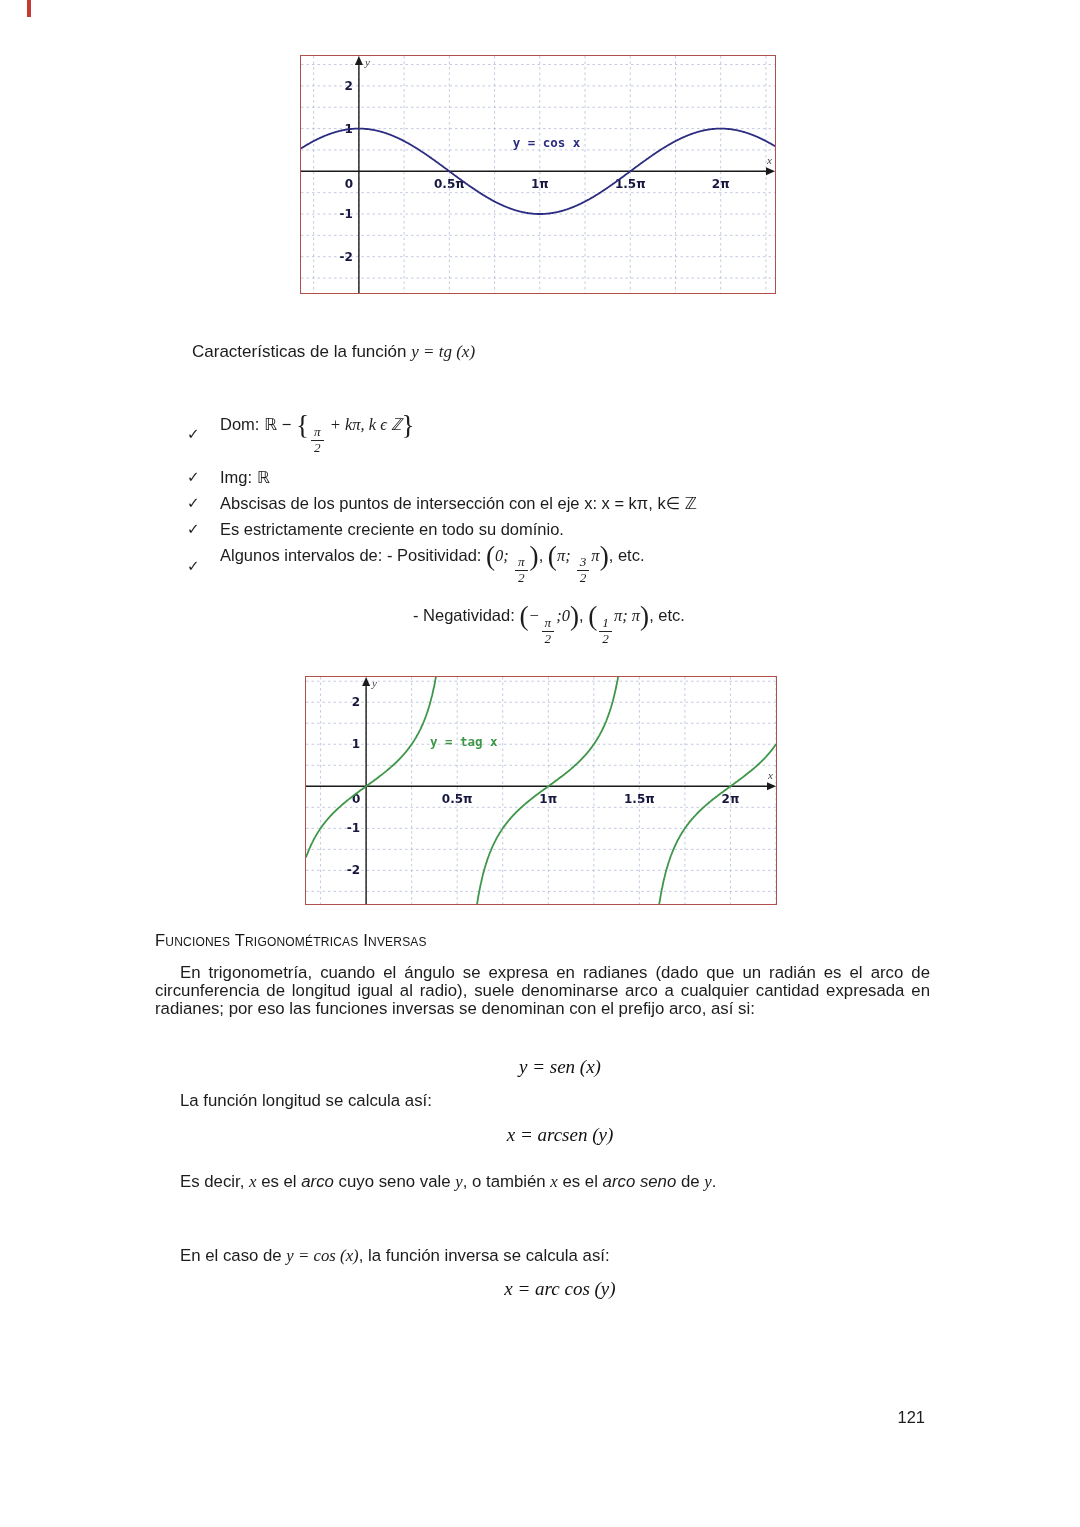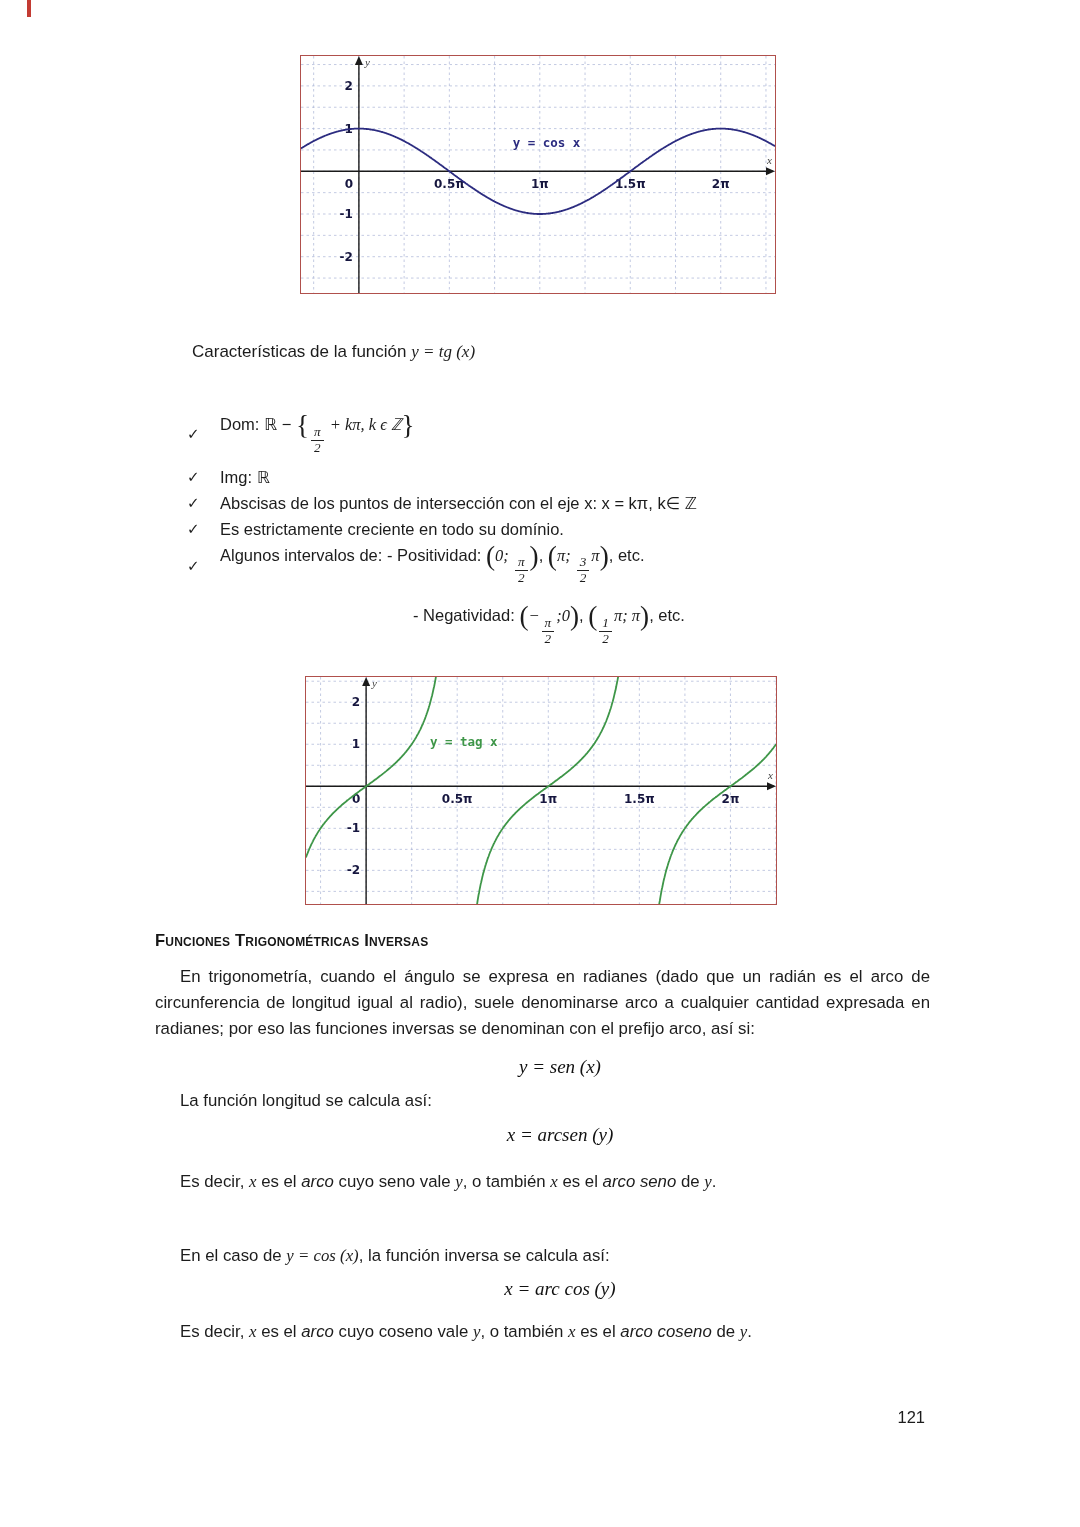--- a/index.html
+++ b/index.html
@@ -22,24 +22,24 @@
         font-style:italic;font-size:0.8em;line-height:1.12;vertical-align:-0.45em;margin:0 2px;}
   .frac .fn{border-bottom:1px solid #222;padding:0 3px;}
 
   .caract-title{position:absolute;left:180px;top:342px;font-size:17px;margin-left:12px;}
   .vlist{position:absolute;left:187px;top:412px;width:740px;font-size:16.5px;}
   .vrow{display:flex;align-items:center;margin-bottom:7px;}
   .vrow .chk{width:33px;flex:none;font-size:15px;color:#1d1d1d;}
   .vrow.tall{margin-bottom:12px;}
   .neg-row{margin-left:226px;margin-top:20px;}
 
-  .sec-heading{position:absolute;left:155px;top:931px;font-variant:small-caps;font-weight:bold;
+  .sec-heading{position:absolute;left:155px;top:931px;font-variant:small-caps;font-weight:normal;
                font-size:16.5px;letter-spacing:0.2px;color:#161616;}
   .para{position:absolute;left:155px;top:964px;width:775px;text-align:justify;
-        font-size:16.8px;line-height:26px;text-indent:25px;}
+        font-size:16.8px;line-height:18px;text-indent:25px;}
   .formula{position:absolute;left:0;width:1080px;text-align:center;font-family:"Liberation Serif",serif;
            font-style:italic;font-size:19px;color:#111;padding-left:20px;}
   #formula1{top:1056px;}
   #formula2{top:1124px;}
   #formula3{top:1278px;}
   .line{position:absolute;left:180px;font-size:16.8px;}
   #calc1{top:1091px;}
   #esdecir1{top:1172px;}
   #caso{top:1246px;}
   #esdecir2{top:1322px;}
@@ -216,19 +216,16 @@
   <div class="line" id="esdecir1">
     <span>Es decir, </span><span class="mi">x</span><span> es el </span><span class="it">arco</span><span> cuyo seno vale </span><span class="mi">y</span><span>, o también </span><span class="mi">x</span><span> es el </span><span class="it">arco seno</span><span> de </span><span class="mi">y</span><span>.</span>
   </div>
 
   <div class="line" id="caso">
     <span>En el caso de </span><span class="mi">y = cos (x)</span><span>, la función inversa se calcula así:</span>
   </div>
 
   <div class="formula" id="formula3">x = arc cos (y)</div>
 
-  <div class="line" id="esdecir2">
-    <span>Es decir, </span><span class="mi">x</span><span> es el </span><span class="it">arco</span><span> cuyo coseno vale </span><span class="mi">y</span><span>, o también </span><span class="mi">x</span><span> es el </span><span class="it">arco coseno</span><span> de </span><span class="mi">y</span><span>.</span>
-  </div>
 
   <div class="page-num">121</div>
 
 </div>
 
 </body></html>

